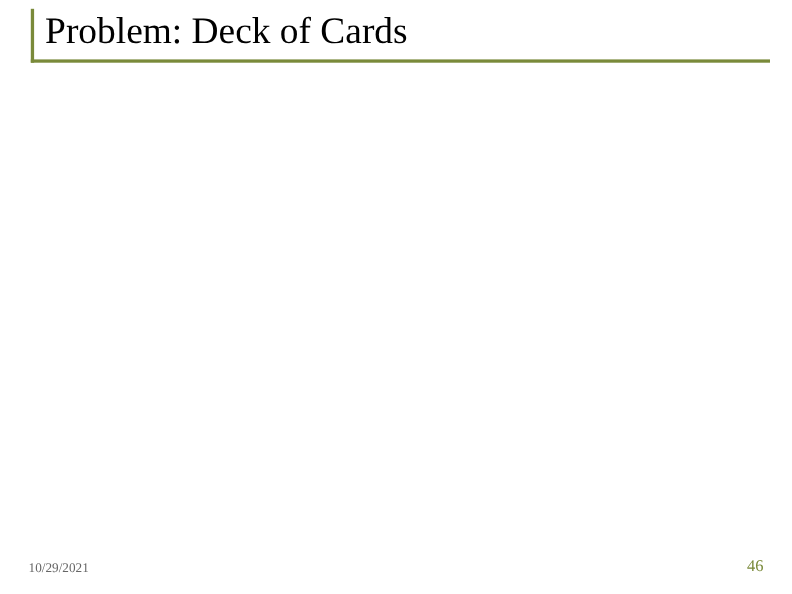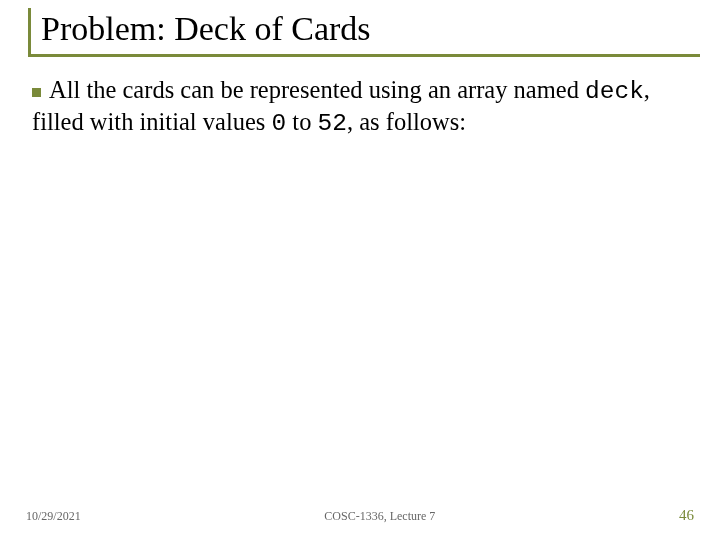--- a/index.html
+++ b/index.html
@@ -77,26 +77,22 @@
 
 <div class="slide">
 
   <div class="title-wrap">
     <h1 class="title">Problem: Deck of Cards</h1>
   </div>
 
   <div class="body">
 
 
-    <p class="para">
-      <span class="bullet"></span><span>All the cards can be represented using an array named </span><span class="mono">deck</span><span>, filled with initial values </span><span class="mono">0</span><span> to </span><span class="mono">52</span><span>, as follows:</span>
-    </p>
 
 
   </div>
 
   <div class="footer">
     <span class="date">10/29/2021</span>
-    <span class="course">COSC-1336, Lecture 7</span>
     <span class="page">46</span>
   </div>
 
 </div>
 
 </body></html>

